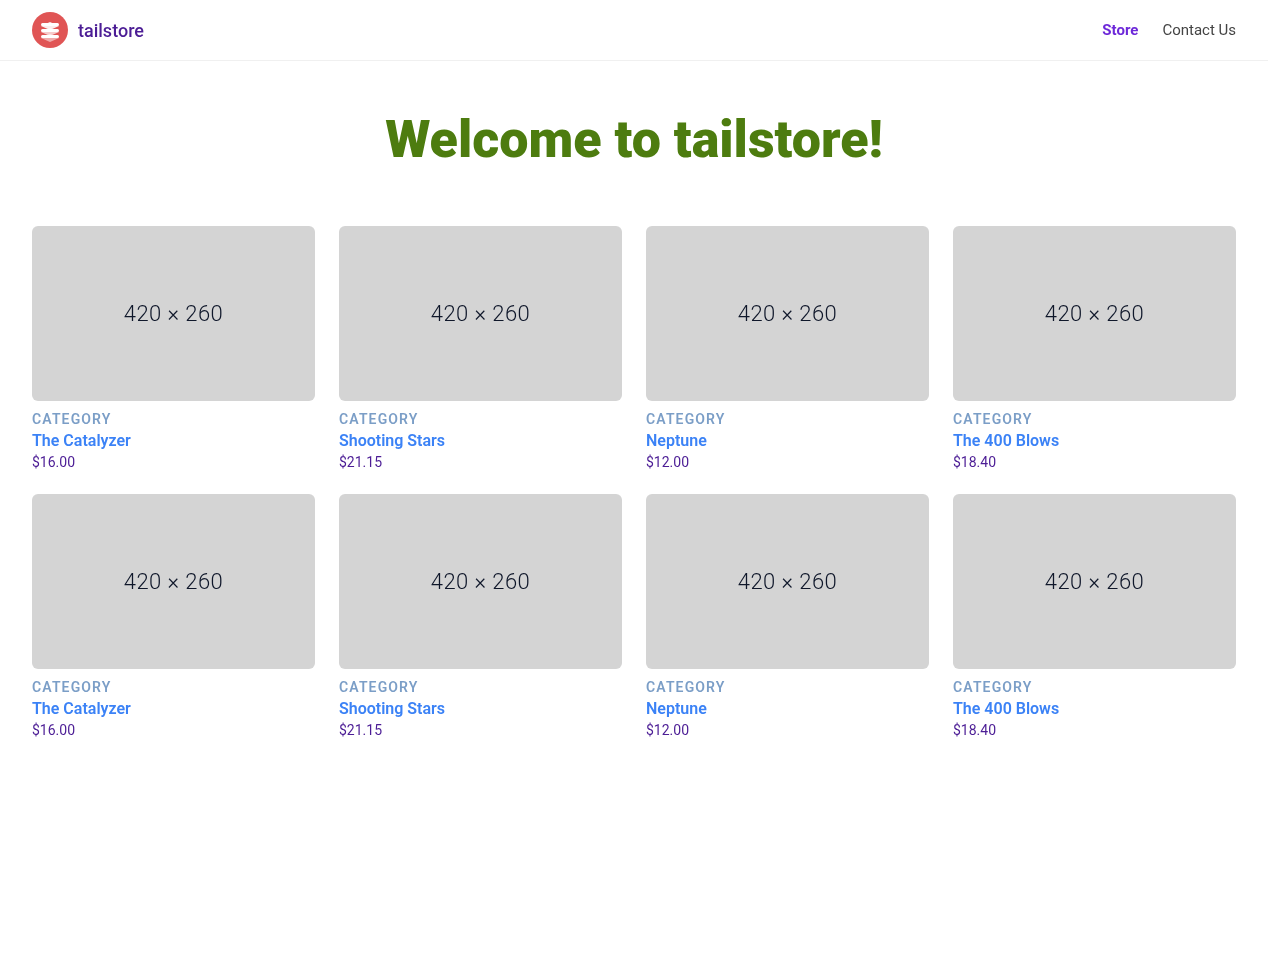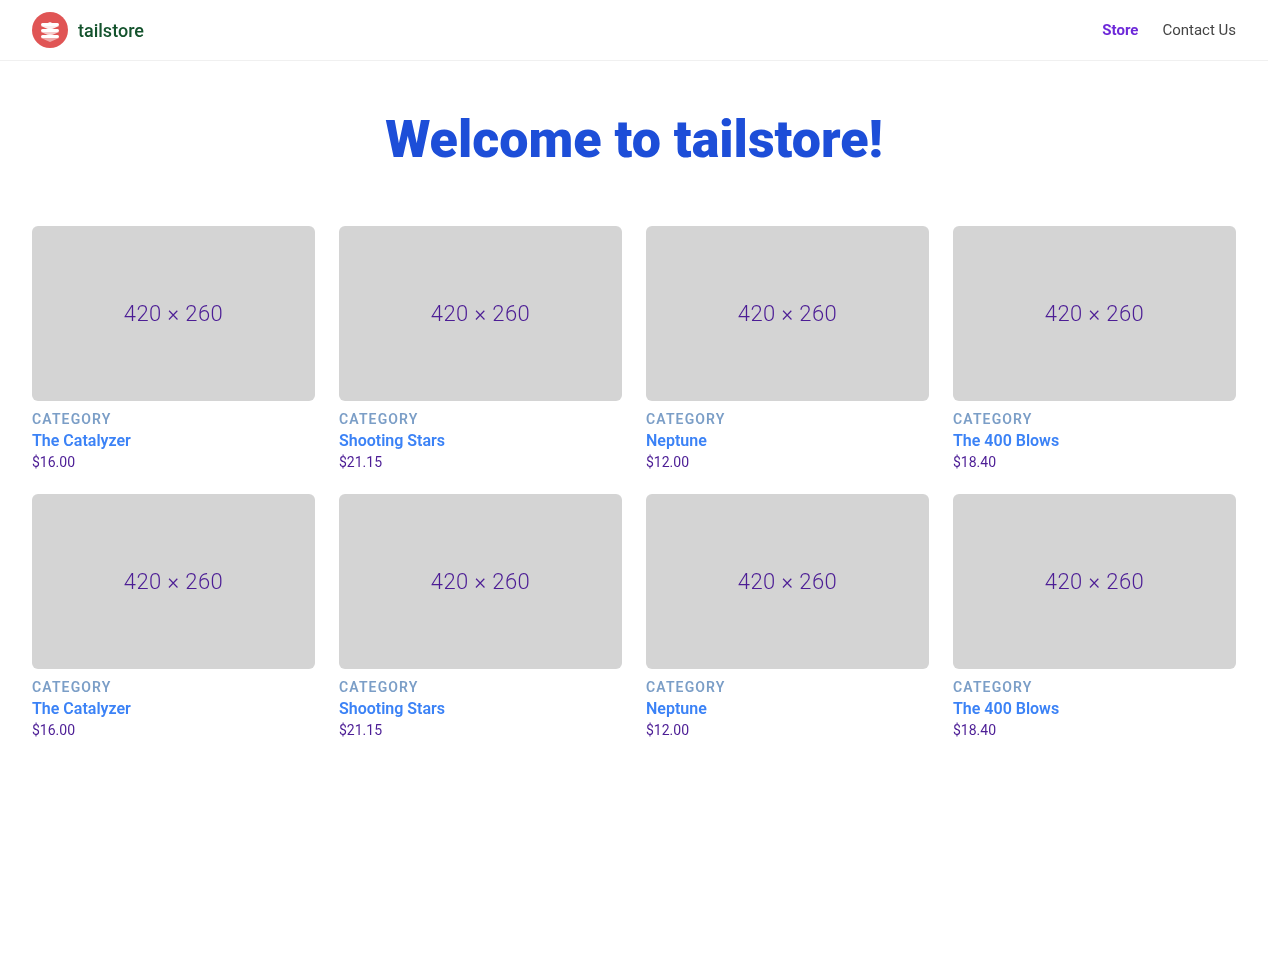--- a/index.html
+++ b/index.html
@@ -30,21 +30,21 @@
     }
 
     .logo-icon {
       width: 36px;
       height: 36px;
     }
 
     .logo-text {
       font-size: 18px;
       font-weight: 500;
-      color: #14532d;
+      color: #4c1d95;
       text-align: right;
     }
 
     .nav {
       display: flex;
       align-items: center;
       gap: 24px;
     }
 
     .nav-store {
@@ -63,21 +63,21 @@
 
     
     .hero {
       text-align: center;
       padding: 48px 32px 40px;
     }
 
     .hero-title {
       font-size: 52px;
       font-weight: 900;
-      color: #1d4ed8;
+      color: #4d7c0f;
     }
 
     
     .grid-container {
       padding: 16px 32px 48px;
       max-width: 1268px;
       margin: 0 auto;
     }
 
     .product-grid {
@@ -93,21 +93,21 @@
     }
 
     .product-image {
       width: 100%;
       aspect-ratio: 420/260;
       background: #d4d4d4;
       border-radius: 6px;
       display: flex;
       align-items: center;
       justify-content: center;
-      color: #4c1d95;
+      color: #0f172a;
       font-size: 22px;
       font-weight: 300;
       letter-spacing: 0.02em;
       margin-bottom: 10px;
     }
 
     .product-category {
       font-size: 14px;
       font-weight: 600;
       color: #7b9ec7;

